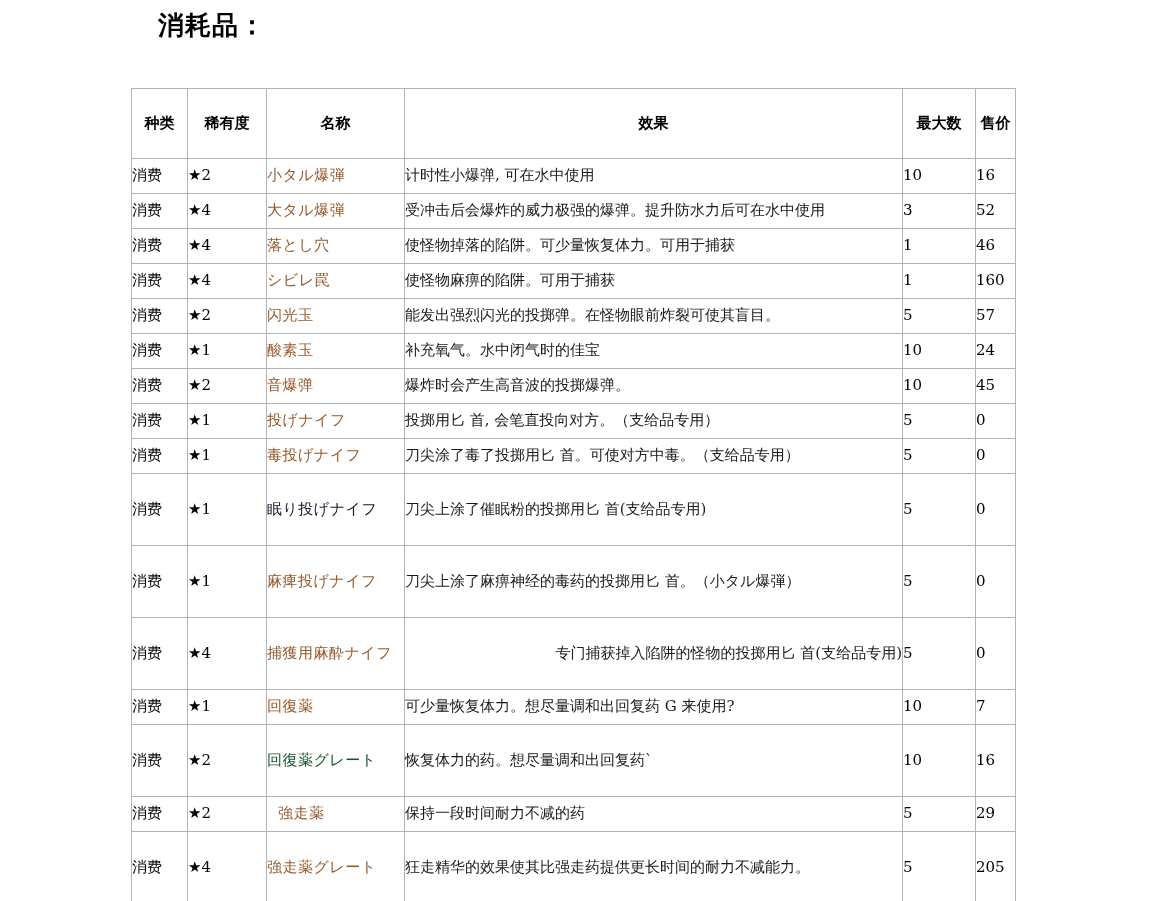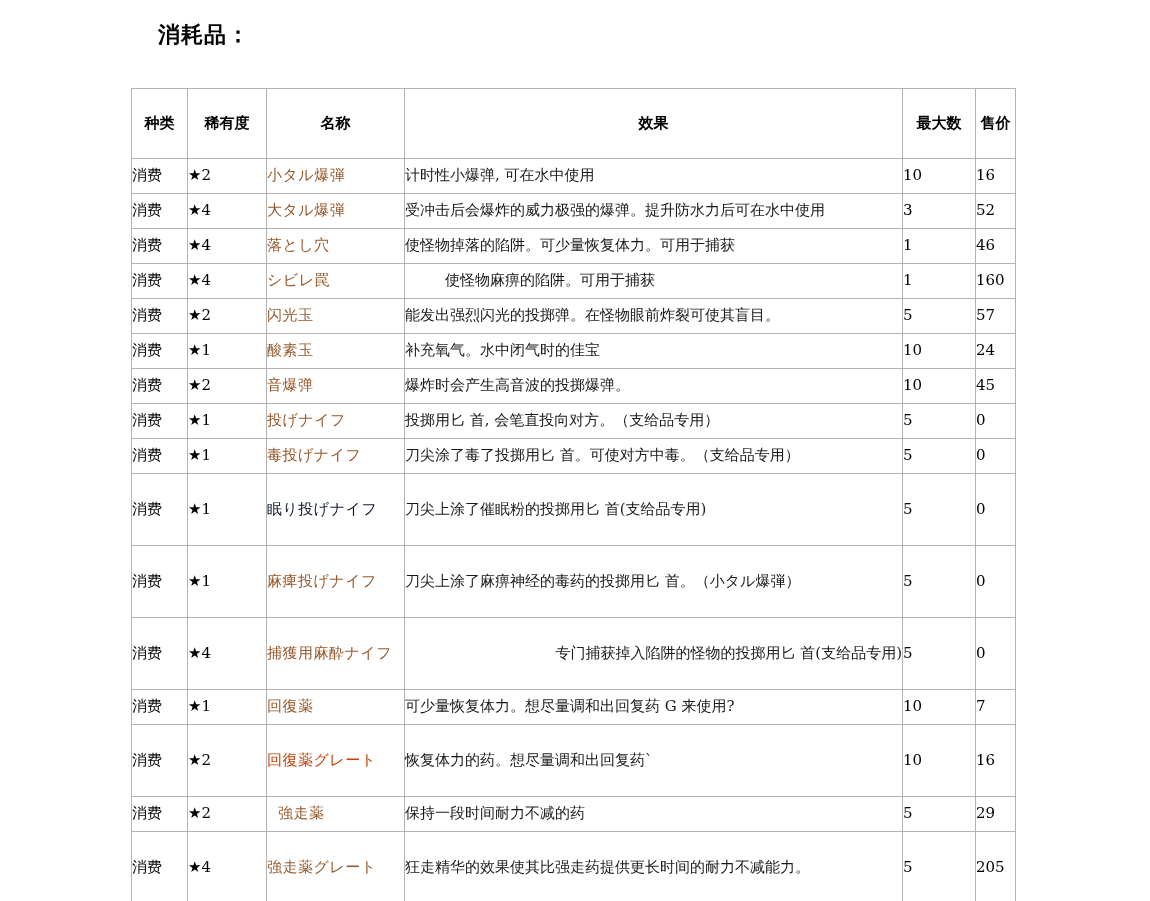--- a/index.html
+++ b/index.html
@@ -16,24 +16,24 @@
   }
   .page {
     position: relative;
     width: 1150px;
     height: 901px;
     box-sizing: border-box;
   }
   .page-title {
     position: absolute;
     left: 158px;
-    top: 20px;
+    top: 8px;
     font-family: Liberation Mono, monospace;
     font-weight: bold;
-    font-size: 22px;
+    font-size: 26px;
     letter-spacing: 1px;
     color: #000000;
     white-space: nowrap;
   }
   .table-wrap {
     position: absolute;
     left: 131px;
     top: 88px;
     width: 884px;
   }
@@ -166,21 +166,21 @@
             <td class="rare" style="border-color: rgb(179, 179, 179);">★4</td>
             <td class="name" style="color: rgb(150, 88, 42); border-color: rgb(179, 179, 179);">落とし穴</td>
             <td class="effect" style="border-color: rgb(179, 179, 179);">使怪物掉落的陷阱。可少量恢复体力。可用于捕获</td>
             <td class="maxnum" style="border-color: rgb(179, 179, 179);">1</td>
             <td class="price" style="border-color: rgb(179, 179, 179);">46</td>
           </tr>
           <tr class="r-norm">
             <td class="kind" style="border-color: rgb(179, 179, 179);">消费</td>
             <td class="rare" style="border-color: rgb(179, 179, 179);">★4</td>
             <td class="name" style="color: rgb(150, 88, 42); border-color: rgb(179, 179, 179);">シビレ罠</td>
-            <td class="effect" style="border-color: rgb(179, 179, 179); padding-left: 40px;">使怪物麻痹的陷阱。可用于捕获</td>
+            <td class="effect" style="border-color: rgb(179, 179, 179);">使怪物麻痹的陷阱。可用于捕获</td>
             <td class="maxnum" style="border-color: rgb(179, 179, 179);">1</td>
             <td class="price" style="border-color: rgb(179, 179, 179);">160</td>
           </tr>
           <tr class="r-norm">
             <td class="kind" style="border-color: rgb(179, 179, 179);">消费</td>
             <td class="rare" style="border-color: rgb(179, 179, 179);">★2</td>
             <td class="name" style="color: rgb(150, 88, 42); border-color: rgb(179, 179, 179);">闪光玉</td>
             <td class="effect" style="border-color: rgb(179, 179, 179);">能发出强烈闪光的投掷弹。在怪物眼前炸裂可使其盲目。</td>
             <td class="maxnum" style="border-color: rgb(179, 179, 179);">5</td>
             <td class="price" style="border-color: rgb(179, 179, 179);">57</td>
@@ -245,21 +245,21 @@
             <td class="kind" style="border-color: rgb(179, 179, 179);">消费</td>
             <td class="rare" style="border-color: rgb(179, 179, 179);">★1</td>
             <td class="name" style="color: rgb(150, 88, 42); border-color: rgb(179, 179, 179);">回復薬</td>
             <td class="effect" style="border-color: rgb(179, 179, 179);">可少量恢复体力。想尽量调和出回复药 G 来使用?</td>
             <td class="maxnum" style="border-color: rgb(179, 179, 179);">10</td>
             <td class="price" style="border-color: rgb(179, 179, 179);">7</td>
           </tr>
           <tr class="r-tall">
             <td class="kind" style="border-color: rgb(179, 179, 179);">消费</td>
             <td class="rare" style="border-color: rgb(179, 179, 179);">★2</td>
-            <td class="name" style="color: #c2410c; border-color: rgb(179, 179, 179);">回復薬グレート</td>
+            <td class="name" style="color: #14532d; border-color: rgb(179, 179, 179);">回復薬グレート</td>
             <td class="effect" style="border-color: rgb(179, 179, 179);">恢复体力的药。想尽量调和出回复药`</td>
             <td class="maxnum" style="border-color: rgb(179, 179, 179);">10</td>
             <td class="price" style="border-color: rgb(179, 179, 179);">16</td>
           </tr>
           <tr class="r-norm">
             <td class="kind" style="border-color: rgb(179, 179, 179);">消费</td>
             <td class="rare" style="border-color: rgb(179, 179, 179);">★2</td>
             <td class="name" style="color: rgb(150, 88, 42); border-color: rgb(179, 179, 179); padding-left: 11px;">強走薬</td>
             <td class="effect" style="border-color: rgb(179, 179, 179);">保持一段时间耐力不减的药</td>
             <td class="maxnum" style="border-color: rgb(179, 179, 179);">5</td>

